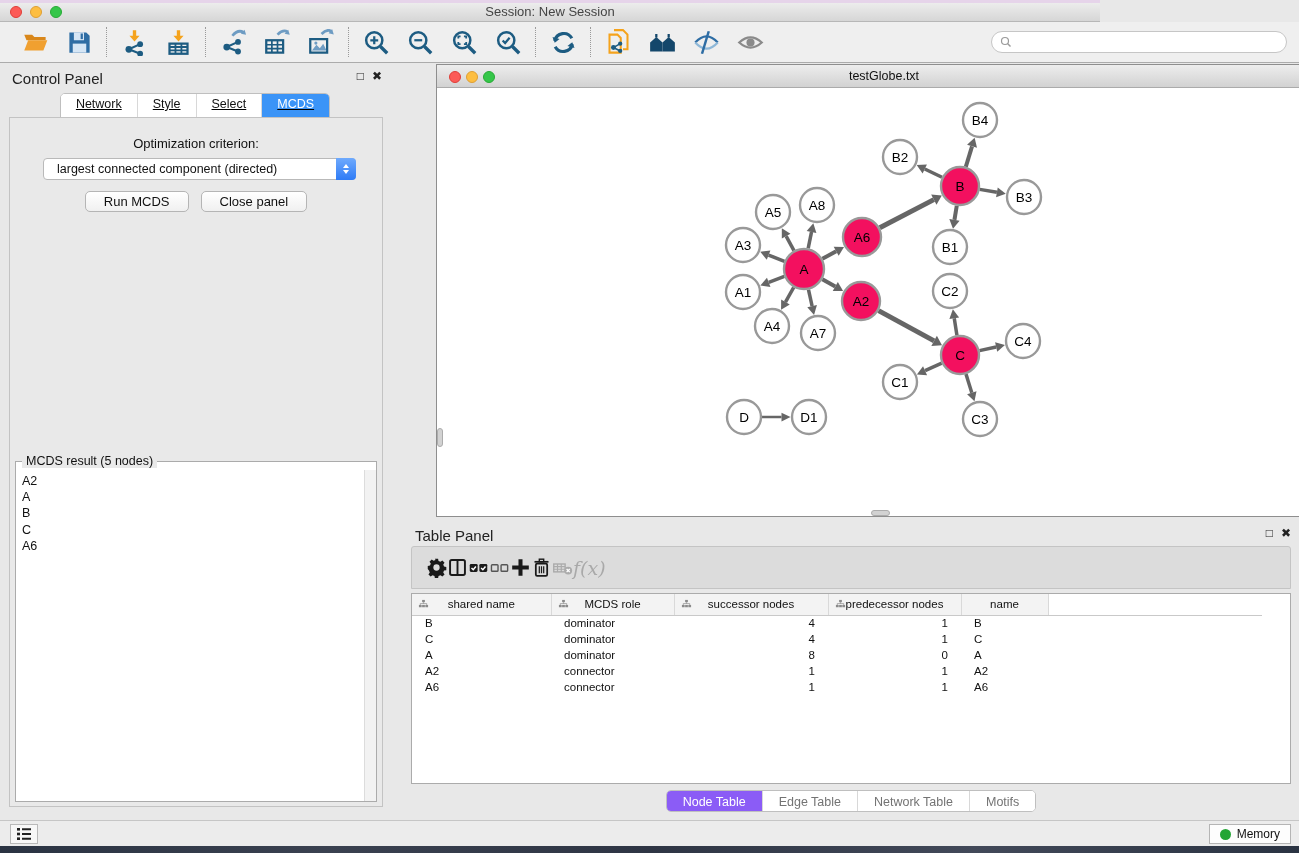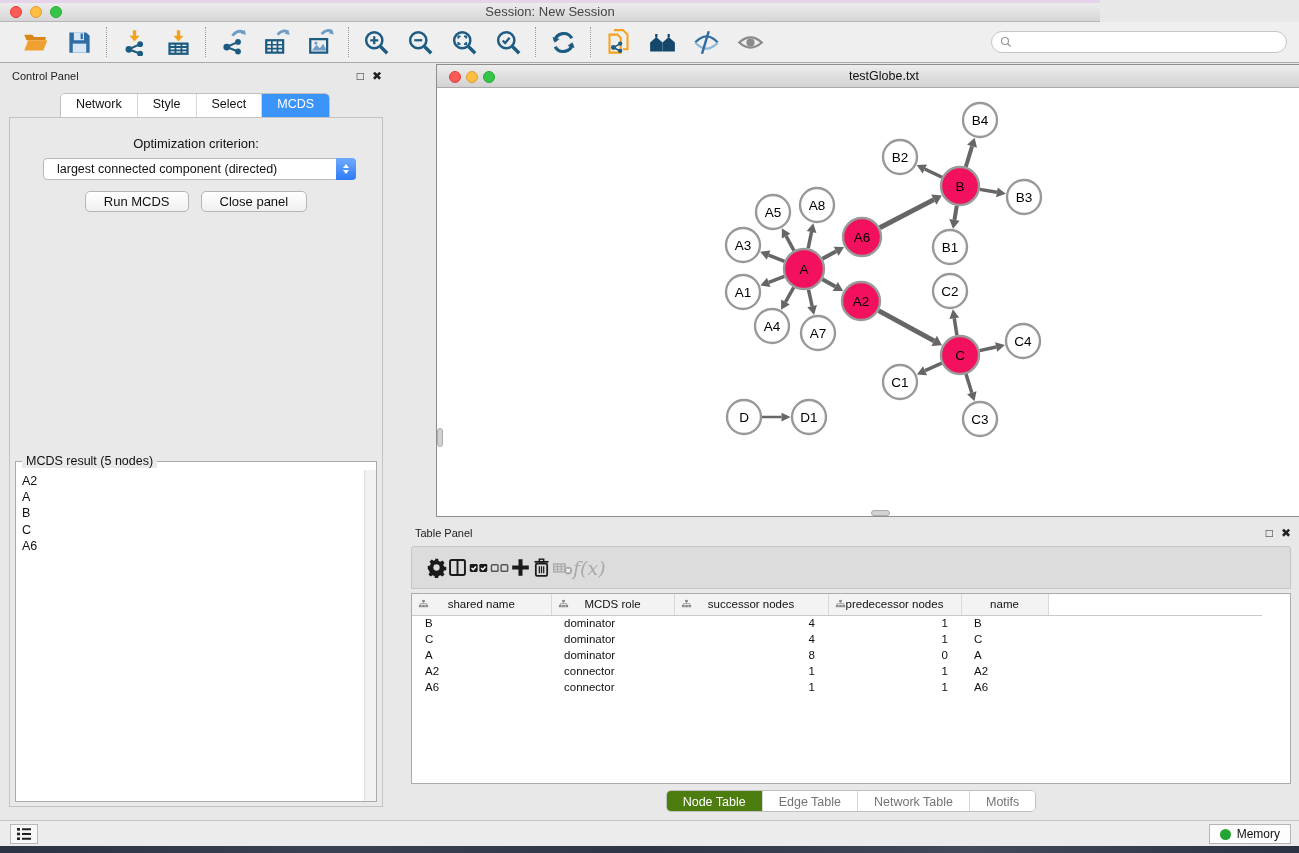--- a/index.html
+++ b/index.html
@@ -24,25 +24,25 @@
   .tb-sep { width:1px; height:30px; border-left:1px dotted #9a9a9a; }
   .tb-btn { width:30px; height:30px; display:flex; align-items:center; justify-content:center; }
   .tb-btn svg { width:27px; height:27px; }
   .search-wrap { margin-left:auto; margin-right:4px; position:relative; }
   .search-input { width:296px; height:22px; border:1px solid #C6C6C6; border-radius:11px; background:#fff;
     padding:0 10px 0 26px; font-size:12px; outline:none; color:#333; }
   .search-mag { position:absolute; left:9px; top:5px; width:12px; height:12px; }
 
   
   .control-panel { position:absolute; left:0; top:63px; width:390px; height:757px; background:#E8E8E8; }
-  .panel-header { position:absolute; left:12px; top:7px; font-size:11px; color:#222; }
+  .panel-header { position:absolute; left:12px; top:7px; font-size:15px; color:#222; }
   .panel-controls { position:absolute; right:8px; top:6px; display:flex; gap:8px; font-size:12px; color:#222; }
   .panel-ctl { cursor:default; line-height:14px; }
   .seg-tabs { position:absolute; left:0; right:0; top:30px; display:flex; justify-content:center; }
-  .seg-wrap { display:flex; border:1px solid #BFBFBF; border-radius:5px; overflow:hidden; background:#fff; height:34px; }
+  .seg-wrap { display:flex; border:1px solid #BFBFBF; border-radius:5px; overflow:hidden; background:#fff; height:34px;text-decoration:underline; }
   .seg-tab { padding:2px 15px; font-size:12.5px; color:#111; background:#fff; border-right:1px solid #D8D8D8; line-height:17px; }
   .seg-tab:last-child { border-right:none; }
   .seg-tab.selected { background:#3B94F7; color:#fff; }
   .cp-box { position:absolute; left:9px; right:7px; top:54px; bottom:13px; border:1px solid #C3C3C3; background:#E9E9E9; }
   .opt-label { position:absolute; left:0; right:0; top:18px; text-align:center; font-size:13px; color:#111; }
   .dropdown { position:absolute; left:33px; top:40px; width:313px; height:22px; background:#fff;
     border:1px solid #B9B9B9; border-radius:4px; font-size:12.5px; color:#111; display:flex; align-items:center; }
   .dropdown-text { flex:1; padding-left:13px; white-space:nowrap; overflow:hidden; }
   .dropdown-stepper { width:20px; height:22px; margin:-1px -1px -1px 0; border-radius:0 4px 4px 0;
     background:linear-gradient(#6FAAFD,#2E7BF6); display:flex; flex-direction:column; align-items:center; justify-content:center; gap:2px; }
@@ -81,21 +81,21 @@
   .tp-table th { background:#F3F3F3; border-right:1px solid #D9D9D9; border-bottom:1px solid #C9C9C9;
     font-weight:normal; height:21px; font-size:11.5px; position:relative; text-align:center; }
   .th-inner { display:flex; align-items:center; justify-content:center; gap:5px; }
   .th-icon { width:11px; height:11px; flex:0 0 auto; position:absolute; left:6px; top:5px; }
   .tp-table td { height:16px; padding:0 13px; white-space:nowrap; }
   .td-num { text-align:right; }
   .tp-tabs { position:absolute; left:0; right:0; bottom:8px; display:flex; justify-content:center; }
   .tp-tab-wrap { display:flex; border:1px solid #BFBFBF; border-radius:5px; overflow:hidden; background:#fff; height:22px; }
   .tp-tab { padding:3px 16px; font-size:12.5px; color:#737373; background:#fff; border-right:1px solid #D8D8D8; line-height:16px; }
   .tp-tab:last-child { border-right:none; }
-  .tp-tab.selected { background:#4d7c0f; color:#fff; }
+  .tp-tab.selected { background:#8b5cf6; color:#fff; }
 
   
   .status-bar { position:absolute; left:0; top:820px; width:1299px; height:26px; background:#ECECEC; border-top:1px solid #C6C6C6; }
   .list-btn { position:absolute; left:10px; top:3px; width:28px; height:20px; background:#F7F7F7; border:1px solid #B9B9B9;
     display:flex; align-items:center; justify-content:center; }
   .memory-btn { position:absolute; right:8px; top:3px; height:20px; background:#FDFDFD; border:1px solid #B5B5B5;
     display:flex; align-items:center; gap:6px; padding:0 10px; font-size:12px; color:#111; }
   .mem-dot { width:11px; height:11px; border-radius:50%; background:#23A534; }
   .desktop-strip { position:absolute; left:0; top:846px; width:1299px; height:7px;
     background:linear-gradient(90deg,#2A3342,#3A4150 25%,#2E3544 50%,#424959 75%,#2A3342); }

